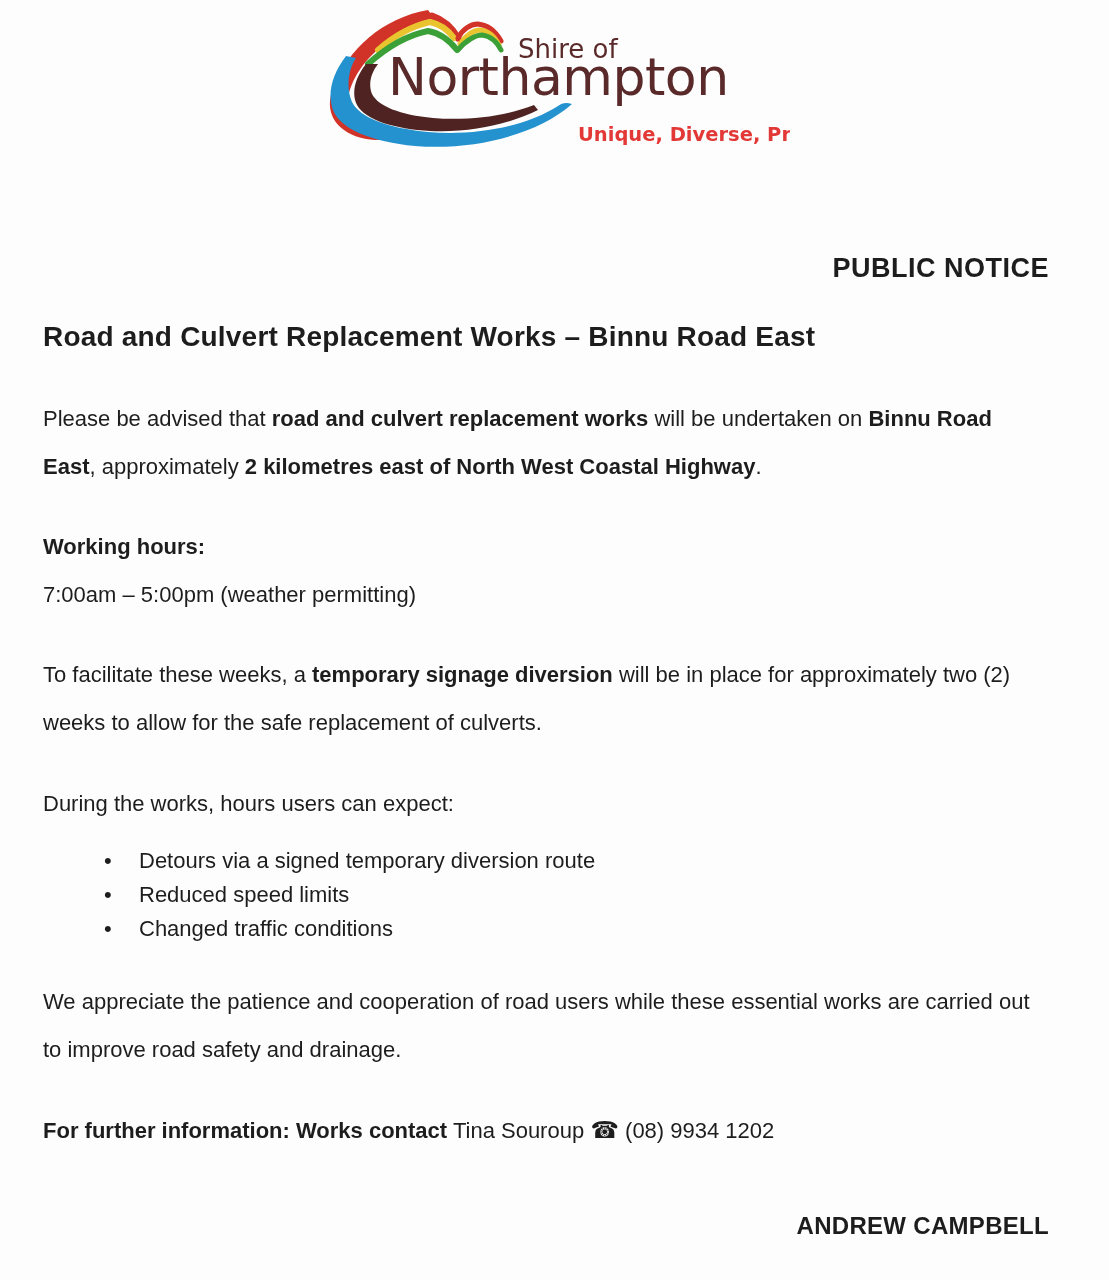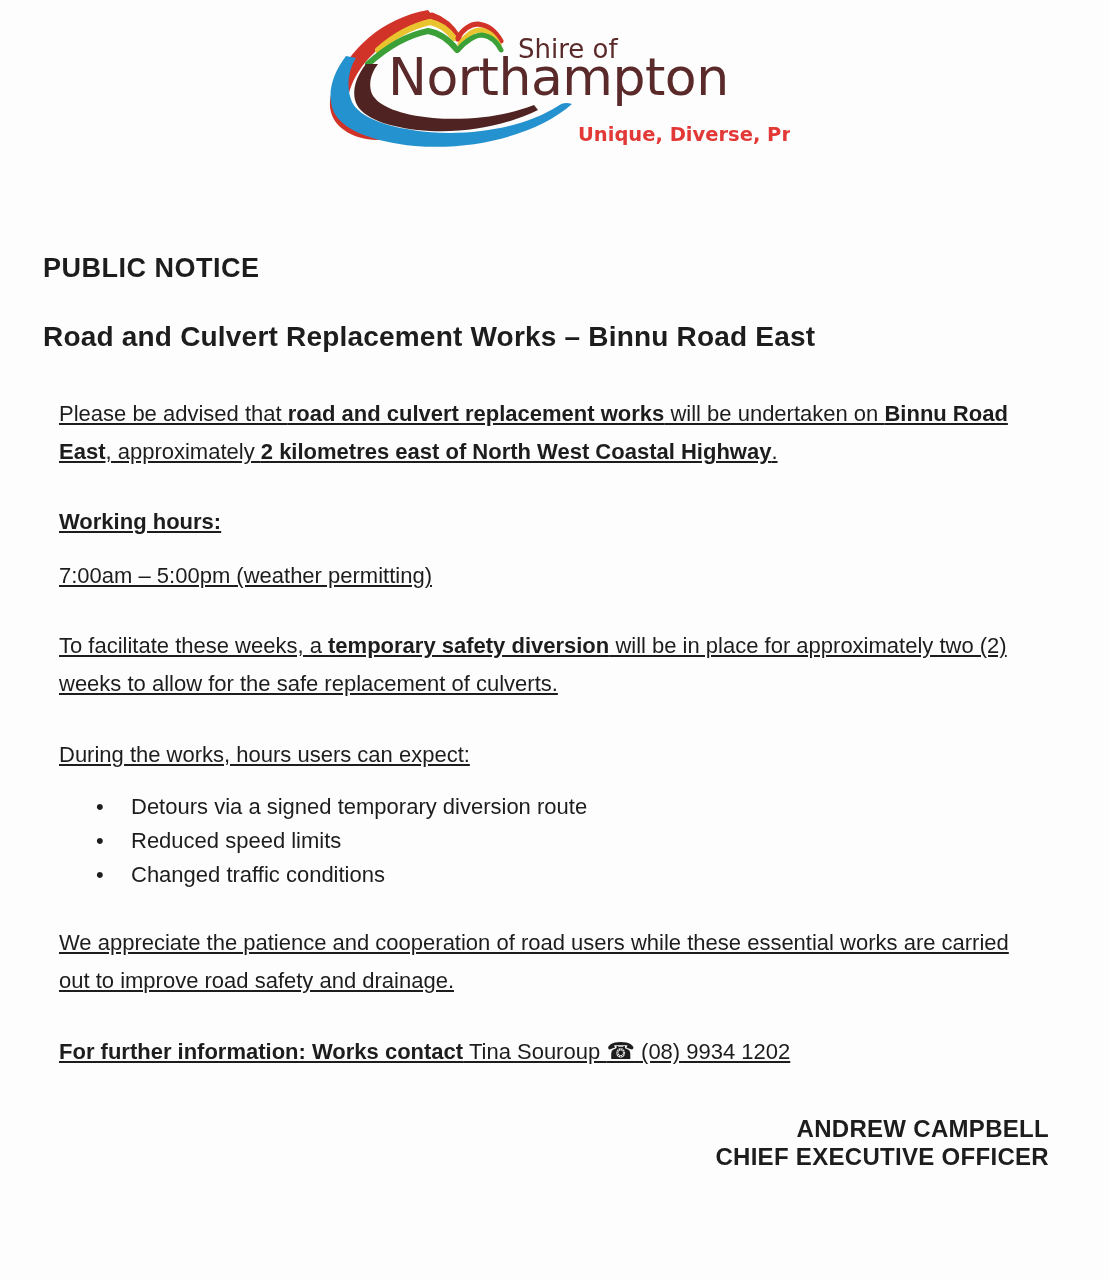--- a/index.html
+++ b/index.html
@@ -45,54 +45,54 @@
     font-family:"DejaVu Sans",sans-serif;
     font-size:19.5px;font-weight:bold;fill:var(--tagline-red);
   }
   .content{
     width:1006px;
     margin:0 60px 0 43px;
   }
   .kicker{
     margin:104px 0 0 0;
     font-size:27px;line-height:32px;font-weight:bold;
-    text-align:left;letter-spacing:0.5px;
+    text-align:right;letter-spacing:0.5px;
   }
   .title{
     margin:36px 0 0 0;
     font-size:28px;line-height:34px;font-weight:bold;
     letter-spacing:0.2px;
   }
   .content p{
-    margin:16px;
-    font-size:22px;line-height:38px;text-decoration:underline;
+    margin:0;
+    font-size:22px;line-height:48px;
   }
   .content strong{font-weight:700;}
   .mt{margin-top:32px !important;}
   .mt-intro{margin-top:41px !important;}
   .mt-lead{margin-top:33px !important;}
   ul.expect-list{
-    margin:8px;padding:0;list-style:none;
+    margin:16px;padding:0;list-style:none;
   }
   ul.expect-list li{
     position:relative;
     padding-left:80px;
     font-size:22px;line-height:34px;
   }
   ul.expect-list li::before{
     content:"\2022";
     position:absolute;left:45px;top:0;
     font-size:22px;line-height:34px;
   }
   .phone-glyph{
     font-family:"DejaVu Sans",sans-serif;
     font-size:23px;
   }
   .signature{
-    margin-top:44px;
+    margin-top:57px;
     text-align:right;
     font-size:24px;line-height:28px;font-weight:bold;
     letter-spacing:0.3px;
   }
 </style>
 </head>
 <body>
 
 <div class="page">
 
@@ -130,33 +130,32 @@
     <h1 class="title">Road and Culvert Replacement Works – Binnu Road East</h1>
 
     <p class="mt-intro"><span>Please be advised that </span><strong>road and culvert replacement works</strong><span> will be undertaken on </span><strong>Binnu Road East</strong><span>, approximately </span><strong>2 kilometres east of North West Coastal Highway</strong><span>.</span></p>
 
 
     <section>
       <p class="mt"><strong>Working hours:</strong></p>
       <p>7:00am – 5:00pm (weather permitting)</p>
     </section>
 
-    <p class="mt"><span>To facilitate these weeks, a </span><strong>temporary safety diversion</strong><span> will be in place for approximately two (2) weeks to allow for the safe replacement of culverts.</span></p>
+    <p class="mt"><span>To facilitate these weeks, a </span><strong>temporary signage diversion</strong><span> will be in place for approximately two (2) weeks to allow for the safe replacement of culverts.</span></p>
 
     <p class="mt-lead">During the works, hours users can expect:</p>
     <ul class="expect-list">
       <li>Detours via a signed temporary diversion route</li>
       <li>Reduced speed limits</li>
       <li>Changed traffic conditions</li>
     </ul>
 
 
     <p class="mt">We appreciate the patience and cooperation of road users while these essential works are carried out to improve road safety and drainage.</p>
 
     <p class="mt"><strong>For further information: Works contact</strong><span> Tina Souroup </span><span class="phone-glyph">☎</span><span> (08) 9934 1202</span></p>
 
     <div class="signature">
       <div>ANDREW CAMPBELL</div>
-      <div>CHIEF EXECUTIVE OFFICER</div>
     </div>
 
   </main>
 </div>
 
 </body></html>

